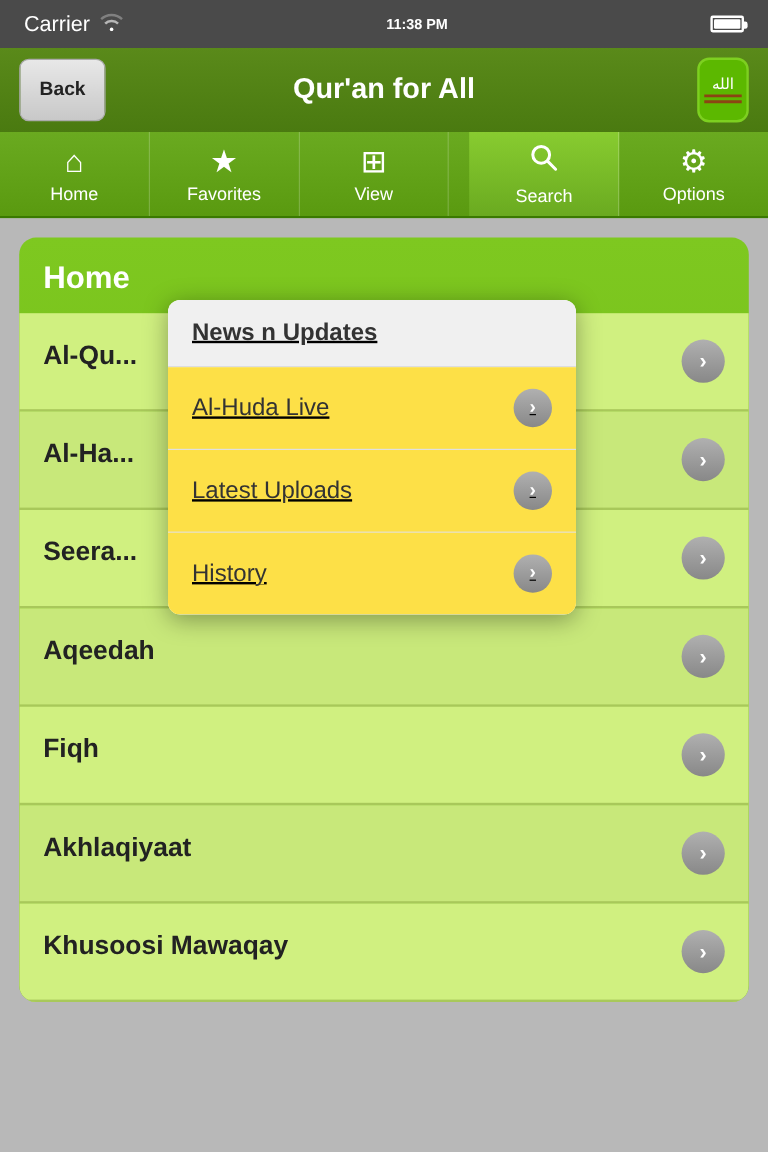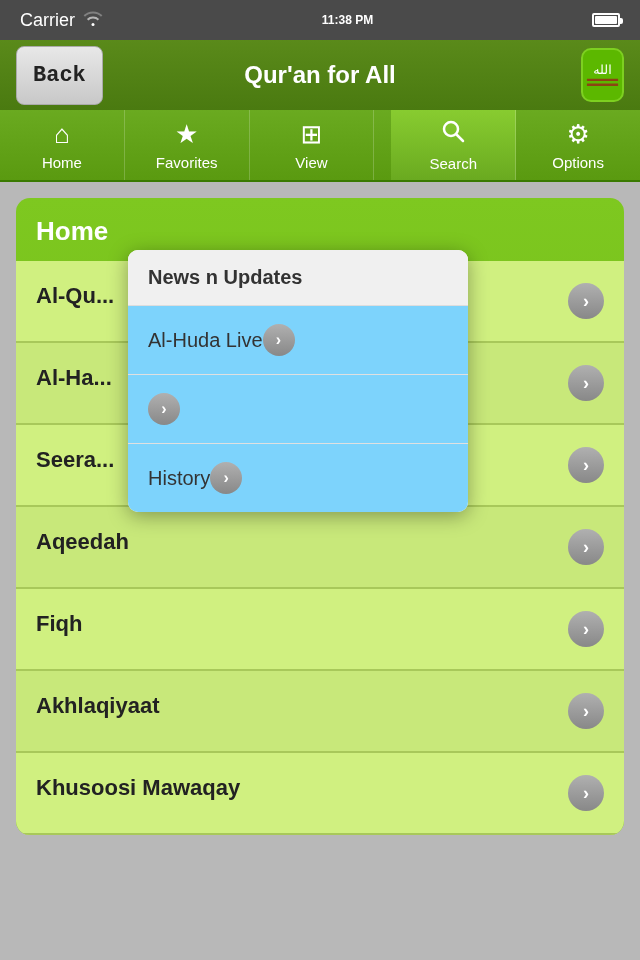--- a/index.html
+++ b/index.html
@@ -29,25 +29,24 @@
       display: flex;
       align-items: center;
       padding: 0 16px;
       position: relative;
     }
     .nav-back {
       background: linear-gradient(to bottom, #e8e8e8, #c8c8c8);
       border: 1px solid #aaa;
       border-radius: 8px;
       padding: 16px 16px;
-      font-size: 22px;
+      font-size: 16px;
       font-weight: 600;
       color: #222;
       cursor: pointer;
-      font-family: Liberation Mono, monospace;
     }
     .nav-title {
       position: absolute;
       left: 50%;
       transform: translateX(-50%);
       color: white;
       font-size: 24px;
       font-weight: 700;
       white-space: nowrap;
     }
@@ -138,43 +137,45 @@
       color: white;
       font-size: 18px;
       font-weight: 700;
       flex-shrink: 0;
     }
 
     
     .dropdown-menu {
       position: absolute;
       top: 68px;
-      left: 128px;
+      left: 140px;
       background: white;
       border-radius: 10px;
       box-shadow: 0 4px 20px rgba(0,0,0,0.35);
       z-index: 100;
       overflow: hidden;
       min-width: 340px;
+      text-decoration: underline;
     }
     .dropdown-header {
       background: #f0f0f0;
       padding: 16px 20px;
       font-size: 20px;
       font-weight: 700;
       color: #333;
       border-bottom: 1px solid #ddd;
     }
     .dropdown-item {
       display: flex;
       align-items: center;
+      justify-content: space-between;
       padding: 18px 20px;
       border-bottom: 1px solid #e0e0e0;
       cursor: pointer;
-      background: #7dd3fc;
+      background: #fde047;
     }
     .dropdown-item:last-child { border-bottom: none; }
     .dropdown-item-label {
       font-size: 20px;
       color: #333;
       font-weight: 500;
     }
     .dropdown-chevron {
       width: 32px;
       height: 32px;
@@ -307,20 +308,21 @@
     </div>
   </div>
 
   <div class="dropdown-menu">
     <div class="dropdown-header">News n Updates</div>
     <div class="dropdown-item">
       <span class="dropdown-item-label">Al-Huda Live</span>
       <div class="dropdown-chevron">›</div>
     </div>
     <div class="dropdown-item">
+      <span class="dropdown-item-label">Latest Uploads</span>
       <div class="dropdown-chevron">›</div>
     </div>
     <div class="dropdown-item">
       <span class="dropdown-item-label">History</span>
       <div class="dropdown-chevron">›</div>
     </div>
   </div>
 </div>
 
 </body></html>

